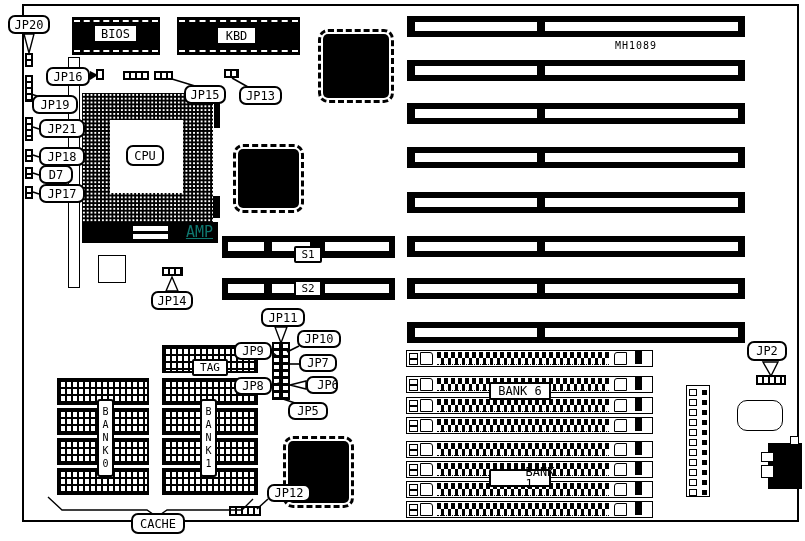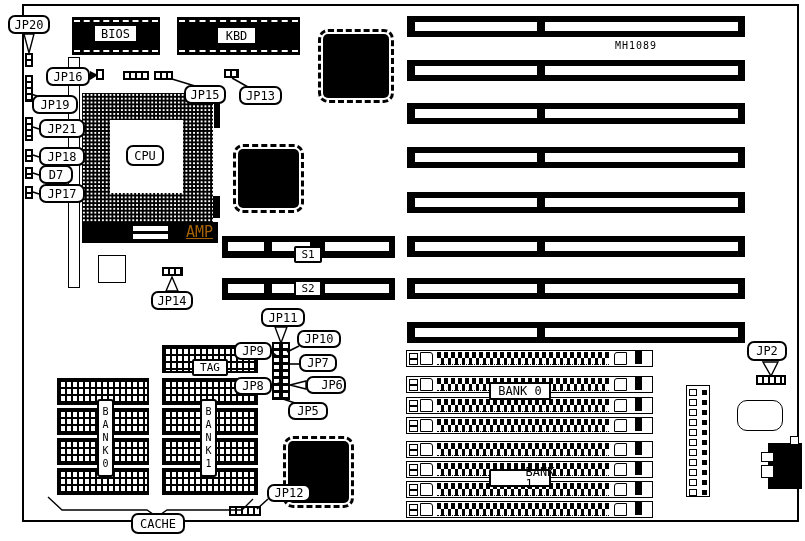--- a/index.html
+++ b/index.html
@@ -116,21 +116,21 @@
   <div class="qfp" style="left:323px;top:34px;width:66px;height:64px;"></div>
   <div class="qfp" style="left:238px;top:149px;width:61px;height:59px;"></div>
   <div class="qfp" style="left:288px;top:441px;width:61px;height:62px;"></div>
 
   <div class="pga" style="left:82px;top:93px;width:131px;height:129px;"></div>
   <div class="abs" style="left:110px;top:120px;width:73px;height:73px;background:#fff;"></div>
   <div class="co" style="left:126px;top:145px;width:38px;height:21px;">CPU</div>
   <div class="blk" style="left:214px;top:100px;width:6px;height:28px;"></div>
   <div class="blk" style="left:213px;top:196px;width:7px;height:22px;"></div>
 
-  <div class="blk" style="left:82px;top:222px;width:136px;height:21px;color:#a16207;font-size:15px;line-height:21px;text-align:right;padding-right:5px;box-sizing:border-box;text-decoration:underline;">
+  <div class="blk" style="left:82px;top:222px;width:136px;height:21px;color:#0f766e;font-size:15px;line-height:21px;text-align:right;padding-right:5px;box-sizing:border-box;text-decoration:underline;">
     <span>AMP</span>
   </div>
   <div class="abs" style="left:133px;top:226px;width:35px;height:5px;background:#fff;"></div>
   <div class="abs" style="left:133px;top:234px;width:35px;height:5px;background:#fff;"></div>
 
   <div class="out thin" style="left:68px;top:57px;width:12px;height:231px;"></div>
   <div class="out thin" style="left:98px;top:255px;width:28px;height:28px;"></div>
 
   <div class="jv" style="left:25px;top:53px;height:14px;"></div>
   <div class="jv" style="left:25px;top:75px;height:27px;"></div>
@@ -243,21 +243,21 @@
   <div class="simm" style="top:501px;">
       <i class="c1"></i>
       <i class="c2"></i>
       <i class="hl"></i>
       <i class="s1"></i>
       <i class="s2"></i>
       <i class="hr"></i>
       <i class="eb"></i>
     </div>
 
-  <div class="co sq" style="left:489px;top:382px;width:62px;height:18px;">BANK 0</div>
+  <div class="co sq" style="left:489px;top:382px;width:62px;height:18px;">BANK 6</div>
   <div class="co sq" style="left:489px;top:469px;width:62px;height:18px;padding-left:40px;">BANK 1</div>
 
   <div class="jh" style="left:756px;top:375px;width:30px;height:10px;"></div>
 
   <div class="out thin" style="left:686px;top:385px;width:24px;height:112px;padding:1px 0;">
     <div class="prow">
         <span class="psq"></span>
         <span class="ppin"></span>
       </div>
     <div class="prow">
@@ -344,19 +344,19 @@
   <div class="co" style="left:39px;top:165px;width:34px;height:19px;">D7</div>
   <div class="co" style="left:39px;top:184px;width:46px;height:19px;">JP17</div>
   <div class="co" style="left:184px;top:85px;width:42px;height:19px;">JP15</div>
   <div class="co" style="left:239px;top:86px;width:43px;height:19px;">JP13</div>
   <div class="co" style="left:151px;top:291px;width:42px;height:19px;">JP14</div>
   <div class="co" style="left:261px;top:308px;width:44px;height:19px;">JP11</div>
   <div class="co" style="left:297px;top:330px;width:44px;height:18px;">JP10</div>
   <div class="co" style="left:234px;top:342px;width:38px;height:18px;">JP9</div>
   <div class="co" style="left:299px;top:354px;width:38px;height:18px;">JP7</div>
   <div class="co" style="left:234px;top:377px;width:38px;height:18px;">JP8</div>
-  <div class="co" style="left:306px;top:376px;width:40px;height:18px;padding-left:12px;">JP6</div>
+  <div class="co" style="left:306px;top:376px;width:32px;height:18px;padding-left:12px;">JP6</div>
   <div class="co" style="left:288px;top:402px;width:40px;height:18px;">JP5</div>
   <div class="co" style="left:267px;top:484px;width:44px;height:18px;">JP12</div>
   <div class="co" style="left:747px;top:341px;width:40px;height:20px;">JP2</div>
   <div class="co" style="left:131px;top:513px;width:54px;height:21px;">CACHE</div>
 
 </div>
 
 </body></html>

